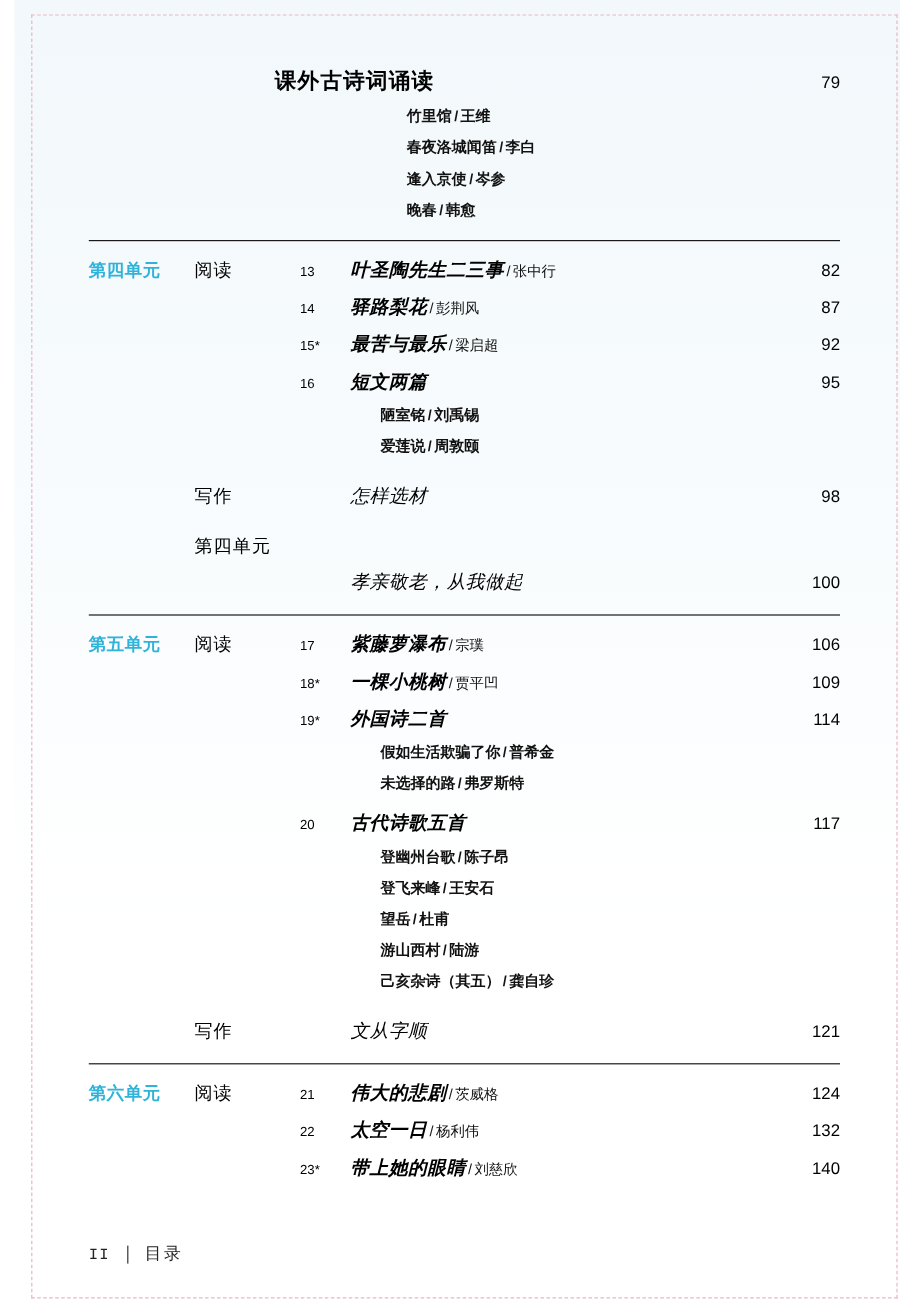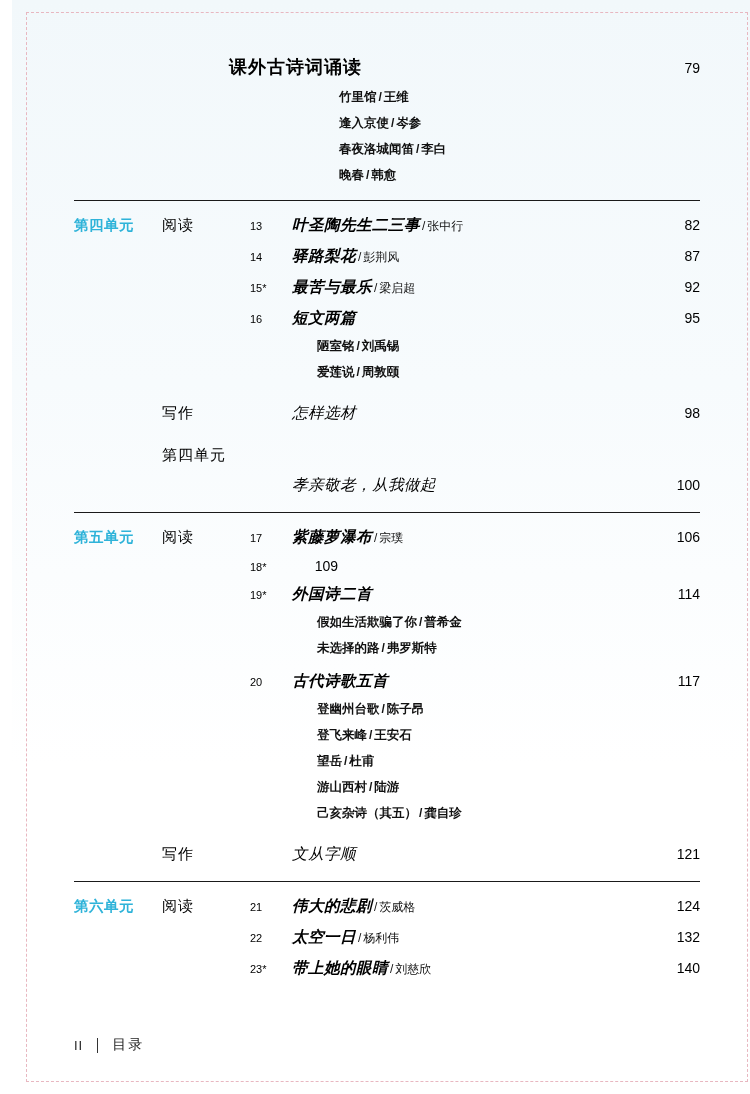--- a/index.html
+++ b/index.html
@@ -147,21 +147,21 @@
   .footer {
     position: absolute;
     left: 62px;
     bottom: 40px;
     display: flex;
     align-items: center;
     font-size: 13px;
     color: #222;
   }
   .footer .pg {
-    font-family: Liberation Sans, sans-serif;
+    font-family: Liberation Mono, monospace;
     font-size: 13px;
     margin-right: 14px;
     letter-spacing: 1px;
   }
   .footer .bar {
     width: 1px;
     height: 15px;
     background: #333;
     margin-right: 14px;
   }
@@ -187,27 +187,27 @@
 
     <div class="sub-row">
       <div class="sub-indent-b"></div>
       <div class="sub-text">
         <span>竹里馆</span><span class="slash">/</span><span>王维</span>
       </div>
     </div>
     <div class="sub-row">
       <div class="sub-indent-b"></div>
       <div class="sub-text">
-        <span>逢入京使</span><span class="slash">/</span><span>岑参</span>
+        <span>春夜洛城闻笛</span><span class="slash">/</span><span>李白</span>
       </div>
     </div>
     <div class="sub-row">
       <div class="sub-indent-b"></div>
       <div class="sub-text">
-        <span>春夜洛城闻笛</span><span class="slash">/</span><span>李白</span>
+        <span>逢入京使</span><span class="slash">/</span><span>岑参</span>
       </div>
     </div>
     <div class="sub-row">
       <div class="sub-indent-b"></div>
       <div class="sub-text">
         <span>晚春</span><span class="slash">/</span><span>韩愈</span>
       </div>
     </div>
 
     <hr class="sep">
@@ -304,20 +304,23 @@
         <div class="col-title">
           <span class="bold-title zh-title">紫藤萝瀑布</span><span class="slash">/</span><span class="author">宗璞</span>
         </div>
         <div class="col-page">106</div>
       </div>
 
       <div class="row item-row">
         <div class="col-unit"></div>
         <div class="col-kind"></div>
         <div class="col-num">18*</div>
+        <div class="col-title">
+          <span class="bold-title zh-title">一棵小桃树</span><span class="slash">/</span><span class="author">贾平凹</span>
+        </div>
         <div class="col-page">109</div>
       </div>
 
       <div class="row item-row">
         <div class="col-unit"></div>
         <div class="col-kind"></div>
         <div class="col-num">19*</div>
         <div class="col-title">
           <span class="bold-title zh-title">外国诗二首</span>
         </div>

